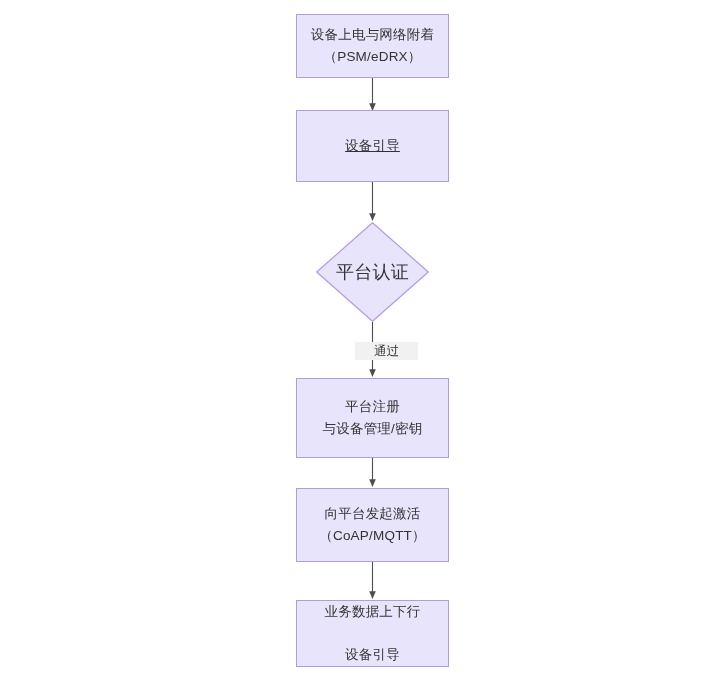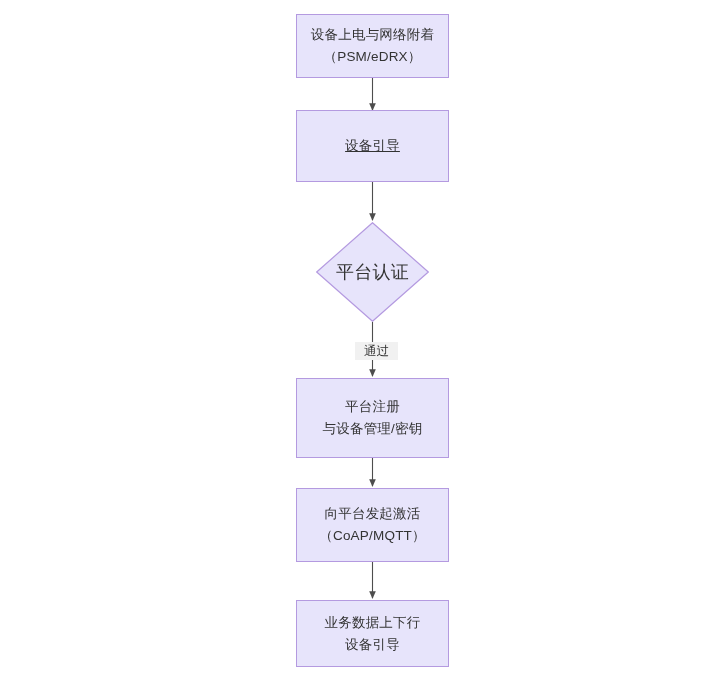--- a/index.html
+++ b/index.html
@@ -77,21 +77,21 @@
     position: absolute;
     overflow: visible;
   }
 
   .edge-label {
     position: absolute;
     background: #f1f1f1;
     color: #333333;
     font-size: 12.5px;
     line-height: 16px;
-    padding: 1px 9px;
+    padding: 1px 19px;
     white-space: nowrap;
   }
 </style>
 </head>
 <body>
 
 <div id="flowchart">
 
   <svg class="connector" width="726" height="700" viewBox="0 0 726 700" style="left:0; top:0;">
     <defs>
@@ -132,18 +132,18 @@
   <div class="node" style="left:296px; top:378px; width:153px; height:80px;">
     <span class="line">平台注册</span>
     <span class="line">与设备管理/密钥</span>
   </div>
 
   <div class="node" style="left:296px; top:488px; width:153px; height:74px;">
     <span class="line">向平台发起激活</span>
     <span class="line">（CoAP/MQTT）</span>
   </div>
 
-  <div class="node" style="left:296px; top:600px; width:153px; height:67px;">
+  <div class="node" style="left:296px; top:600px; width:153px; height:67px;justify-content:space-between;">
     <span class="line">业务数据上下行</span>
     <span class="line">设备引导</span>
   </div>
 
 </div>
 
 </body></html>

